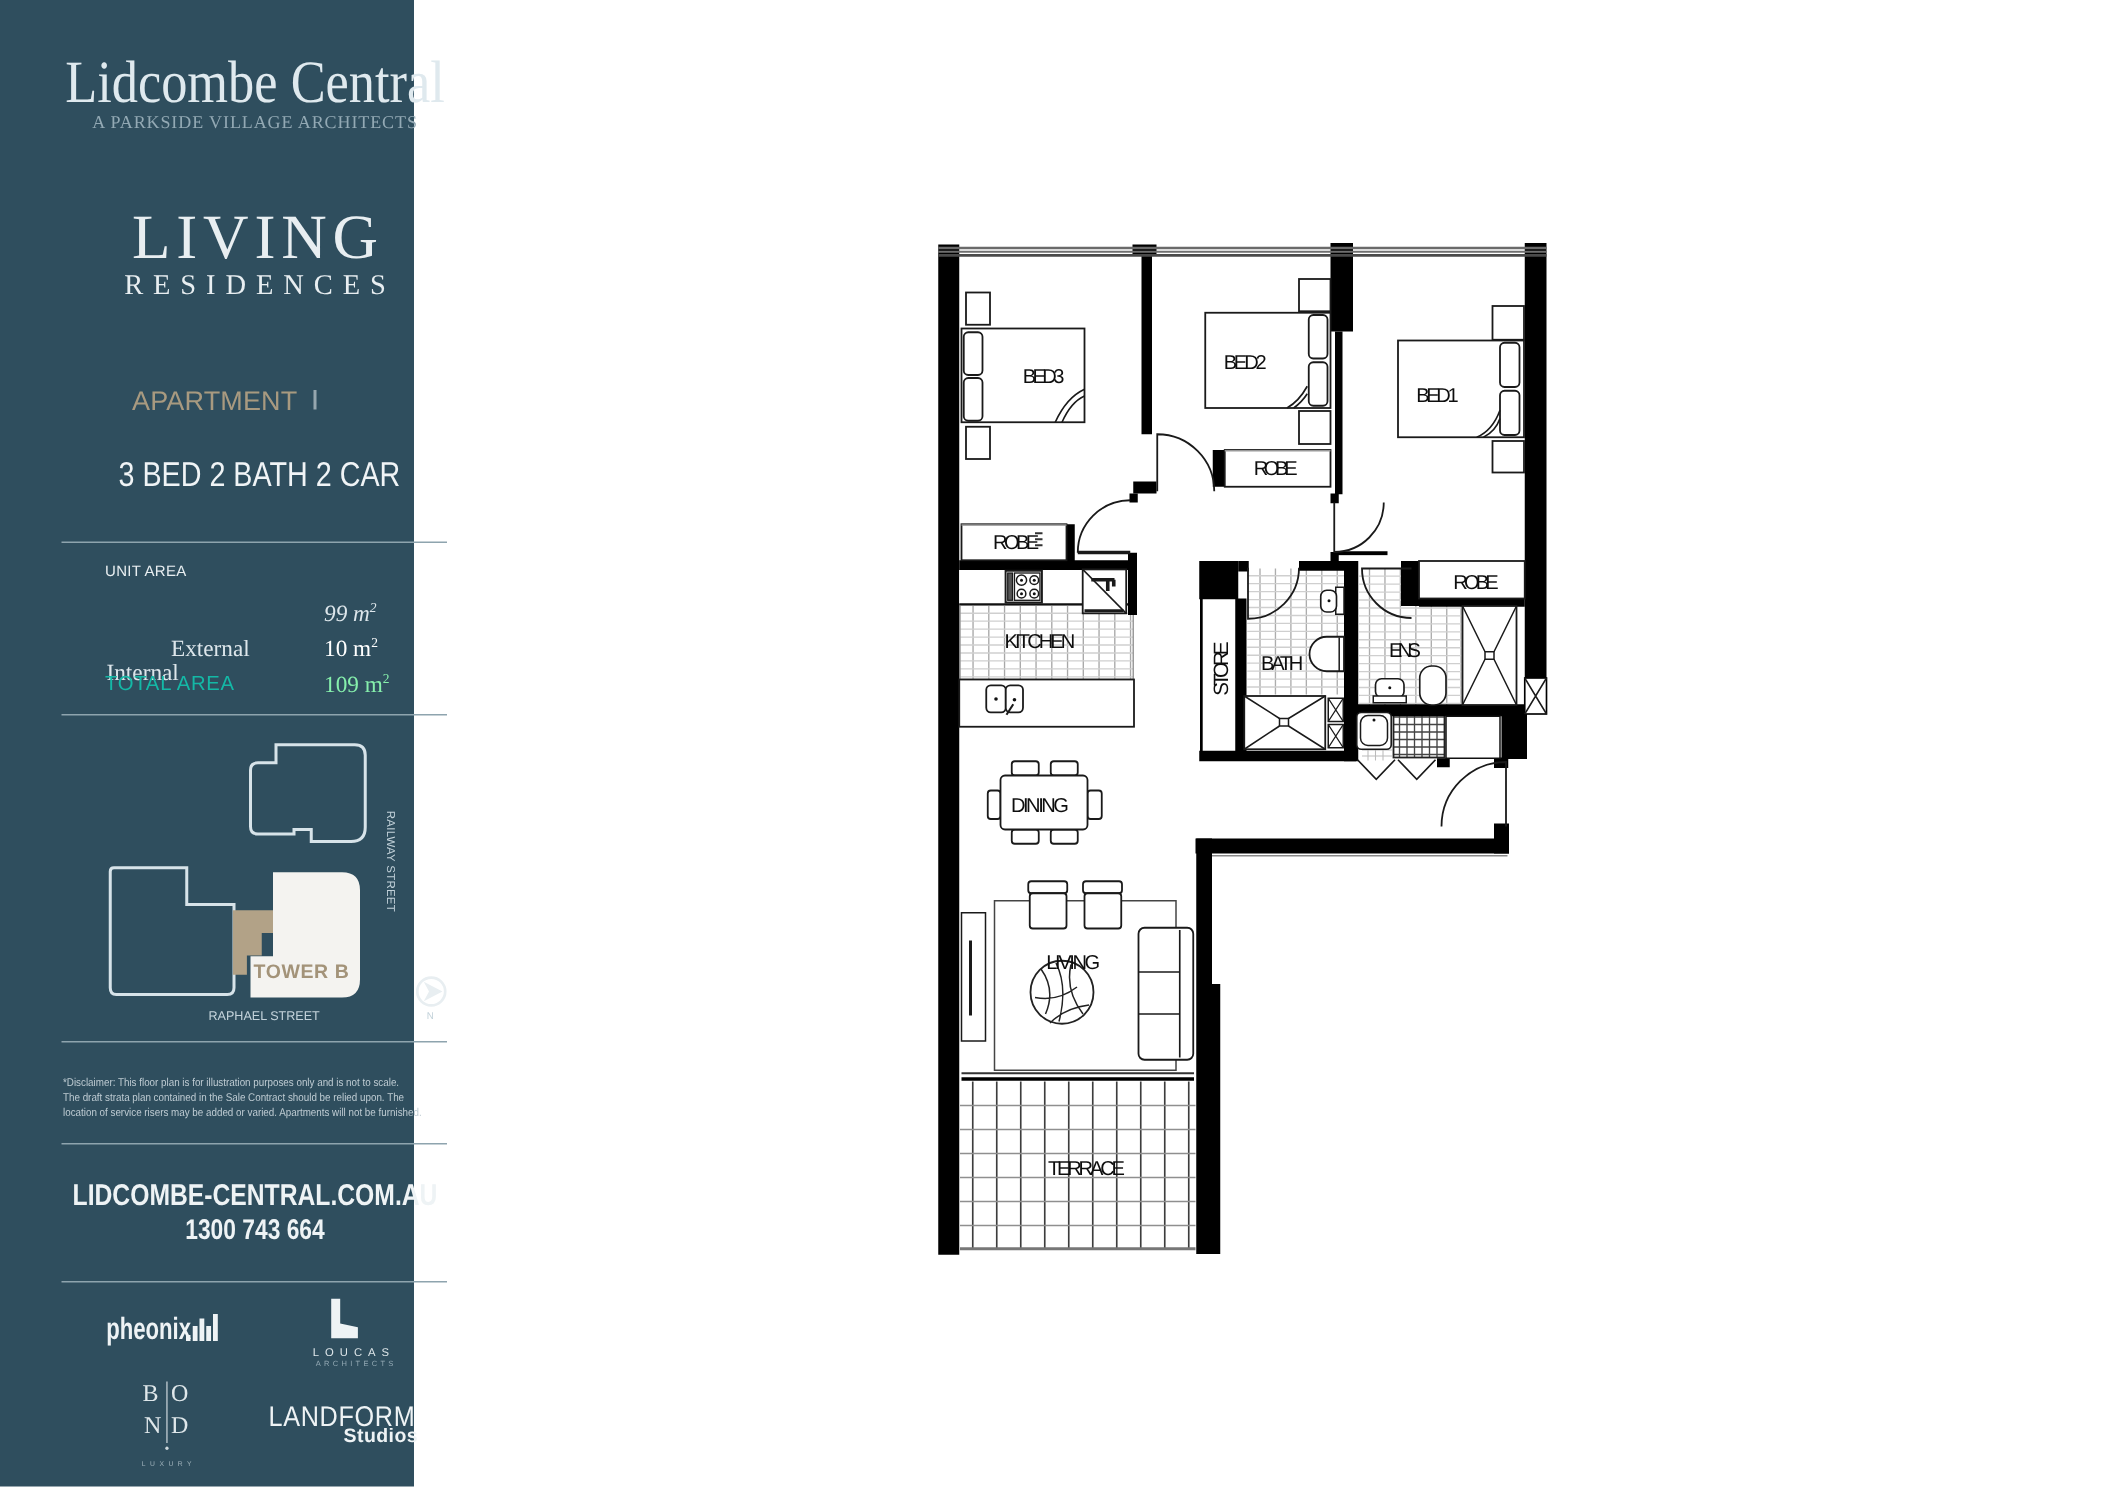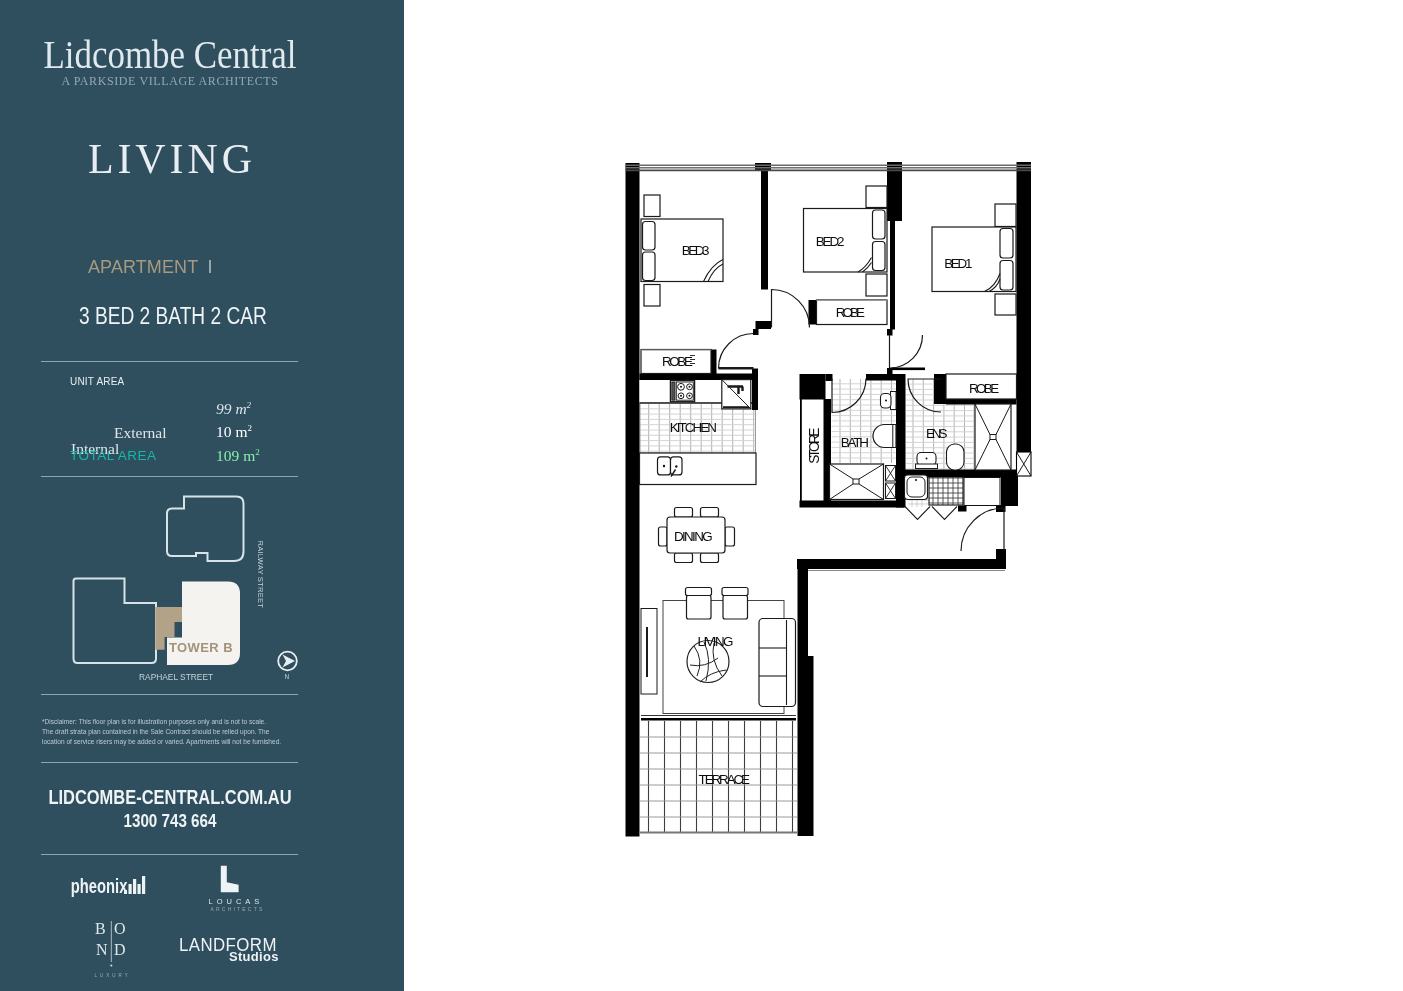--- a/index.html
+++ b/index.html
@@ -1,29 +1,30 @@
 <!DOCTYPE html>
 <html><head>
 <meta charset="utf-8">
 <style>
   html,body{margin:0;padding:0;width:1403px;height:991px;background:#fff;overflow:hidden;}
   *{box-sizing:border-box;}
   .abs{position:absolute;}
-  .sidebar{position:absolute;left:0;top:0;width:404px;height:991px;background:#2f4e5e;}
+  .sidebar{position:absolute;left:0;top:0;width:276px;height:991px;background:#2f4e5e;}
   .ctr{width:340px;text-align:center;}
   .serif{font-family:"Liberation Serif",serif;}
   .sans{font-family:"Liberation Sans",sans-serif;}
   .hr{position:absolute;left:41px;width:257px;height:1px;background:#8ea4ae;}
 </style>
 </head>
 <body>
 <div class="sidebar">
   <div class="abs ctr serif" style="top:30.5px;font-size:40px;color:#dfe9ee;transform:scaleX(0.873);">Lidcombe Central</div>
   <div class="abs ctr serif" style="top:74px;font-size:12px;letter-spacing:0.6px;color:#93a9b4;">A PARKSIDE VILLAGE ARCHITECTS</div>
   <div class="abs ctr serif" style="top:135px;font-size:42px;letter-spacing:3.9px;color:#e8eef1;text-indent:3.9px;">LIVING</div>
+  <div class="abs ctr serif" style="top:179.5px;font-size:19px;letter-spacing:6.6px;color:#e8eef1;text-indent:6.6px;">RESIDENCES</div>
   <div class="abs sans" style="top:256.5px;left:88px;font-size:18px;letter-spacing:0.1px;color:#a89a80;">APARTMENT</div>
   <div class="abs" style="top:260px;left:209px;width:1.6px;height:13px;background:#b9c4ca;opacity:.75;"></div>
   <div class="abs ctr sans" style="top:302.5px;font-size:23px;color:#f0f4f6;transform:scaleX(0.832);text-indent:7px;">3 BED 2 BATH 2 CAR</div>
 
   <div class="hr" style="top:361px;"></div>
   <div class="abs sans" style="top:376px;left:70px;font-size:10px;letter-spacing:.2px;color:#e8eef1;">UNIT AREA</div>
   <div class="abs serif" style="top:400px;left:71px;font-size:15.5px;color:#dde6eb;margin-top:40px;">Internal</div>
   <div class="abs serif" style="top:400px;left:216px;font-size:15.5px;color:#dde6eb;font-style:italic;">99 m<sup style="font-size:9px;">2</sup></div>
   <div class="abs serif" style="top:424px;left:71px;font-size:15.5px;color:#dde6eb;margin-left:43px;">External</div>
   <div class="abs serif" style="top:423px;left:216px;font-size:15.5px;color:#ffffff;">10 m<sup style="font-size:9px;">2</sup></div>

